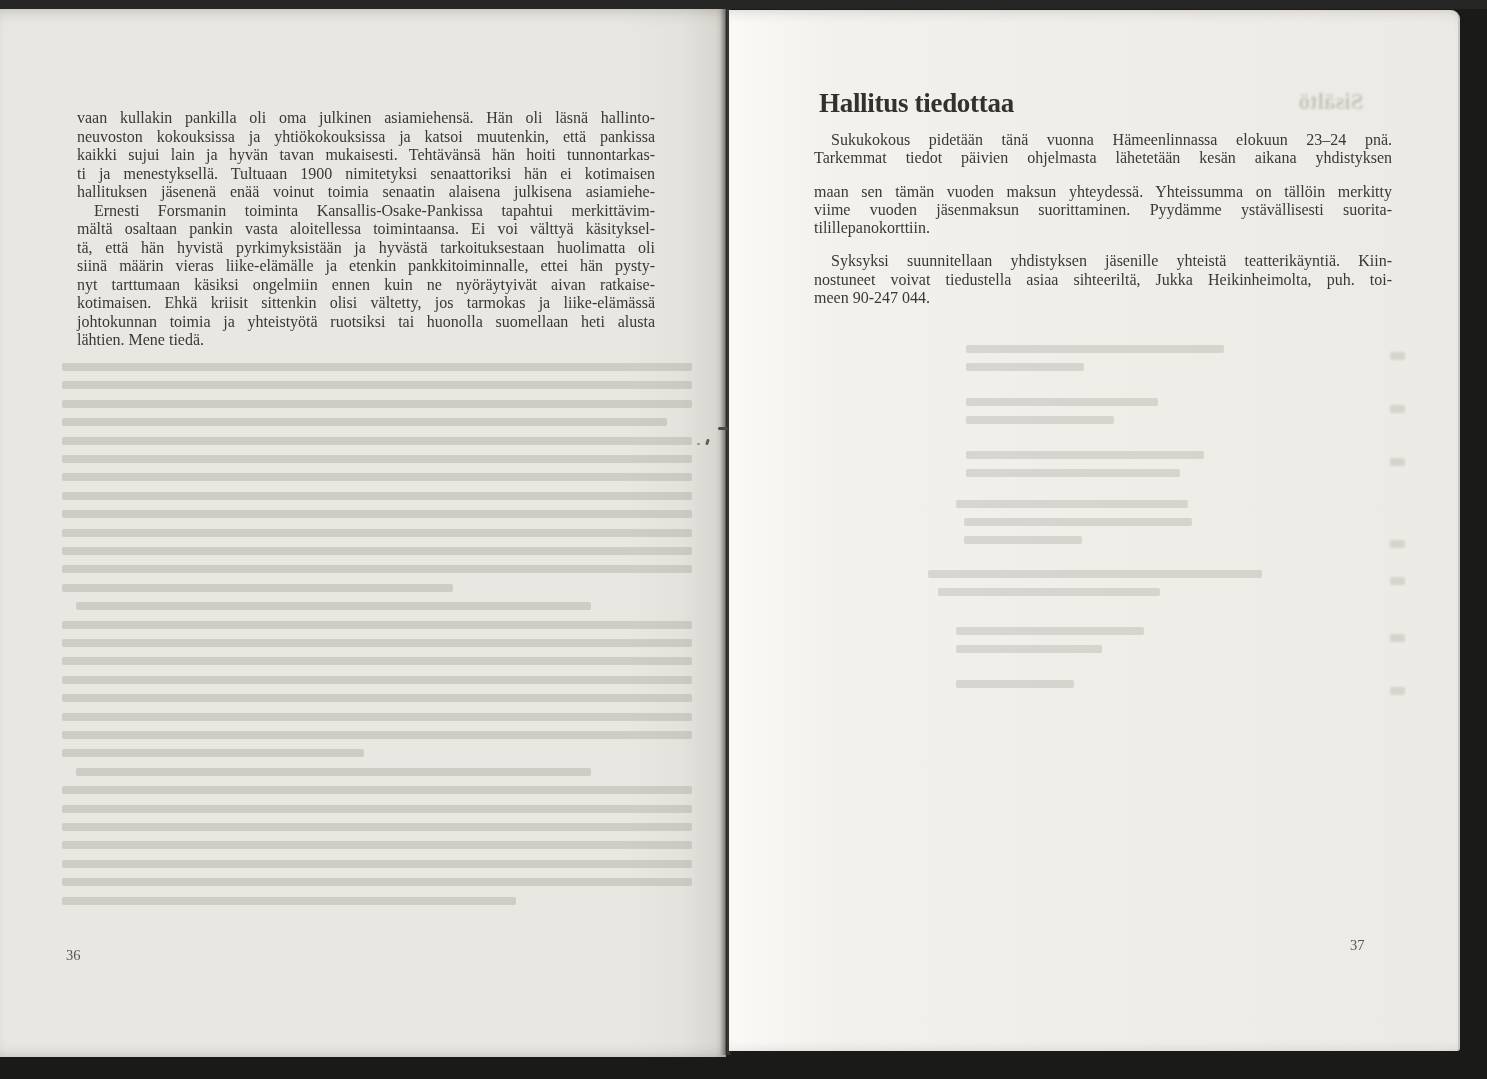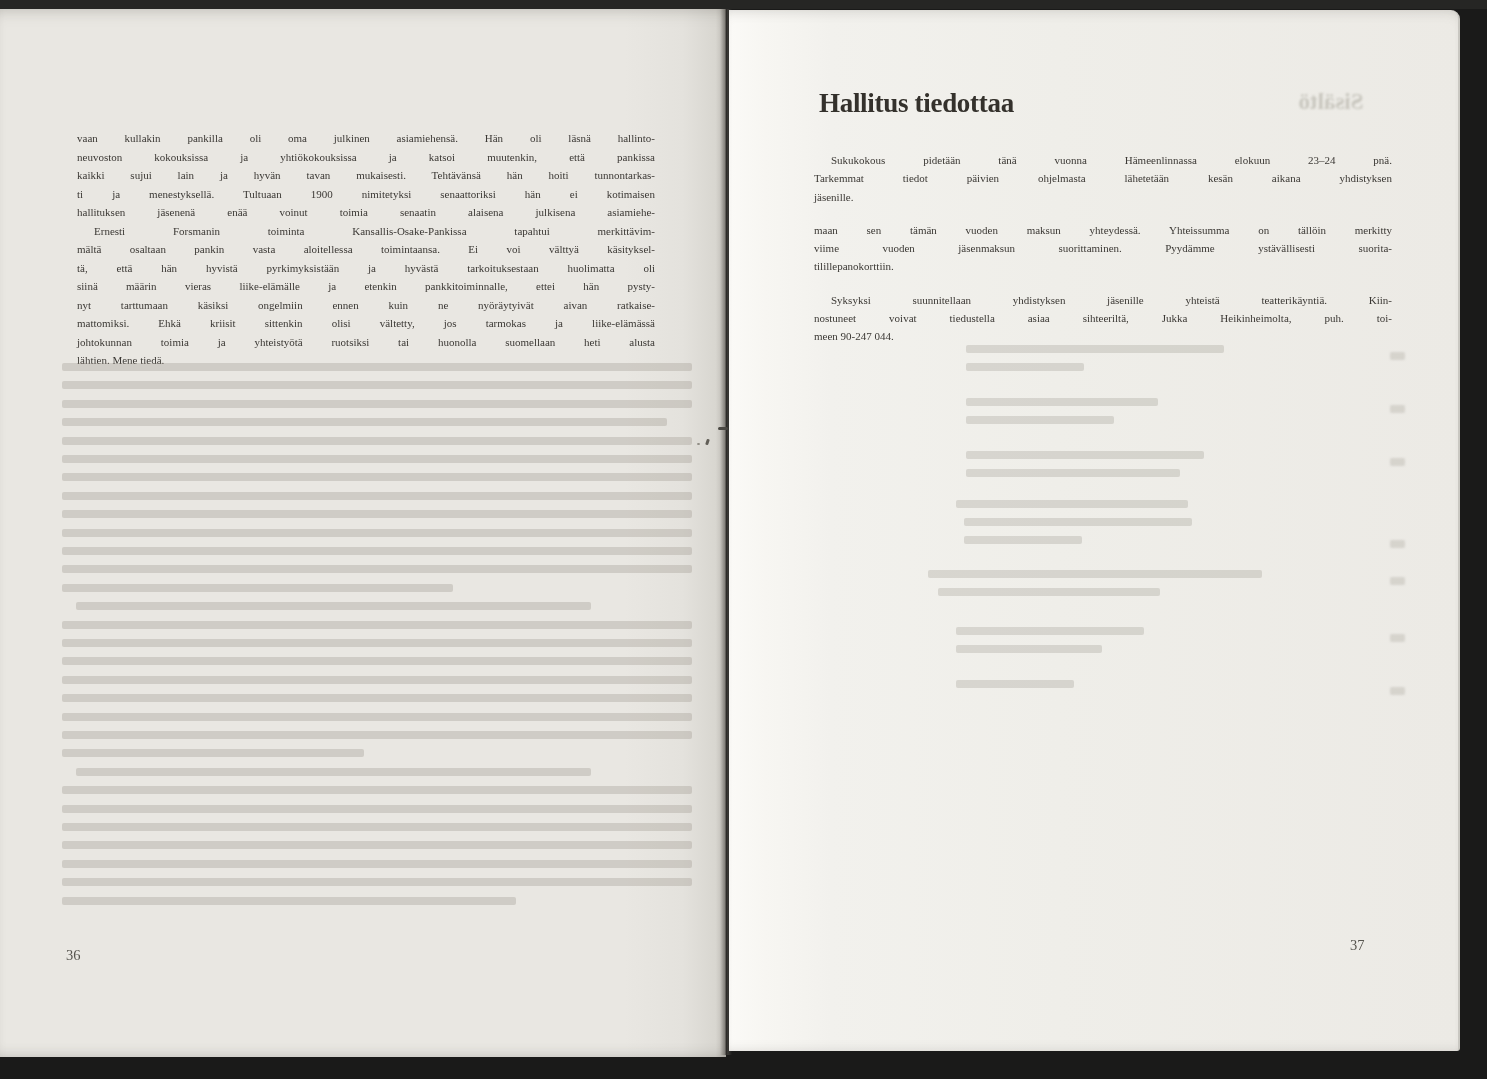--- a/index.html
+++ b/index.html
@@ -24,21 +24,21 @@
     background:linear-gradient(to right,#fbfaf7 0%,#f7f6f2 5%,#f2f1ed 14%,#efeee9 45%,#eceae5 100%);
     border-right:2px solid #c9c7c1;
     border-radius:0 9px 3px 0;
     box-shadow:inset 0 10px 14px -11px rgba(95,92,85,.30), inset 0 -8px 12px -9px rgba(95,92,85,.22);
   }
   .gutter{
     position:absolute;left:720px;top:9px;width:12px;height:1046px;
     background:linear-gradient(to right,rgba(70,68,63,0) 0%,rgba(70,68,63,.40) 38%,rgba(45,43,40,.85) 52%,rgba(120,117,110,.35) 66%,rgba(255,255,255,0) 100%);
   }
   
-  .body-col{position:absolute;font-size:11px;line-height:18.5px;color:#3b3834;margin-top:20px;}
+  .body-col{position:absolute;font-size:16px;line-height:18.5px;color:#3b3834;}
   .left-col{left:77px;top:100px;width:578px;}
   .right-col{left:814px;top:131px;width:578px;line-height:18.3px;}
   .right-col .para{margin:0 0 15px 0;}
   .tline{text-align:justify;text-align-last:justify;}
   .tlast{text-align-last:left;}
   .tindent{text-indent:17px;}
   .heading{
     position:absolute;left:819px;top:88px;
     font-size:27px;font-weight:bold;color:#34312c;letter-spacing:-.3px;
   }
@@ -77,42 +77,41 @@
           <div class="tline">kaikki sujui lain ja hyvän tavan mukaisesti. Tehtävänsä hän hoiti tunnontarkas-</div>
           <div class="tline">ti ja menestyksellä. Tultuaan 1900 nimitetyksi senaattoriksi hän ei kotimaisen</div>
           <div class="tline">hallituksen jäsenenä enää voinut toimia senaatin alaisena julkisena asiamiehe-</div>
         </div>
       <div class="para">
           <div class="tline tindent">Ernesti Forsmanin toiminta Kansallis-Osake-Pankissa tapahtui merkittävim-</div>
           <div class="tline">mältä osaltaan pankin vasta aloitellessa toimintaansa. Ei voi välttyä käsityksel-</div>
           <div class="tline">tä, että hän hyvistä pyrkimyksistään ja hyvästä tarkoituksestaan huolimatta oli</div>
           <div class="tline">siinä määrin vieras liike-elämälle ja etenkin pankkitoiminnalle, ettei hän pysty-</div>
           <div class="tline">nyt tarttumaan käsiksi ongelmiin ennen kuin ne nyöräytyivät aivan ratkaise-</div>
-          <div class="tline">mattomiksi. Ehkä kriisit sittenkin olisi vältetty, jos tarmokas ja liike-elämässä</div>
+          <div class="tline">kotimaisen. Ehkä kriisit sittenkin olisi vältetty, jos tarmokas ja liike-elämässä</div>
           <div class="tline">johtokunnan toimia ja yhteistyötä ruotsiksi tai huonolla suomellaan heti alusta</div>
           <div class="tline tlast">lähtien. Mene tiedä.</div>
         </div>
     </div>
   </div>
   <div class="pagenum pn-left">36</div>
   <div id="bleed-left"></div>
 
   <div class="gutter"></div>
   <div class="gutter-dash"></div>
   <div class="ink-speck"></div>
   <div class="ink-dot"></div>
 
   <div class="page page-right"></div>
   <div class="mirror-heading">Sisältö</div>
   <div class="heading">Hallitus tiedottaa</div>
   <div class="body-col right-col">
     <div class="para">
         <div class="tline tindent">Sukukokous pidetään tänä vuonna Hämeenlinnassa elokuun 23–24 pnä.</div>
         <div class="tline">Tarkemmat tiedot päivien ohjelmasta lähetetään kesän aikana yhdistyksen</div>
-        <div class="tline tlast">jäsenille.</div>
       </div>
     <div class="para">
         <div class="tline">maan sen tämän vuoden maksun yhteydessä. Yhteissumma on tällöin merkitty</div>
         <div class="tline">viime vuoden jäsenmaksun suorittaminen. Pyydämme ystävällisesti suorita-</div>
         <div class="tline tlast">tilillepanokorttiin.</div>
       </div>
     <div class="para">
         <div class="tline tindent">Syksyksi suunnitellaan yhdistyksen jäsenille yhteistä teatterikäyntiä. Kiin-</div>
         <div class="tline">nostuneet voivat tiedustella asiaa sihteeriltä, Jukka Heikinheimolta, puh. toi-</div>
         <div class="tline tlast">meen 90-247 044.</div>

